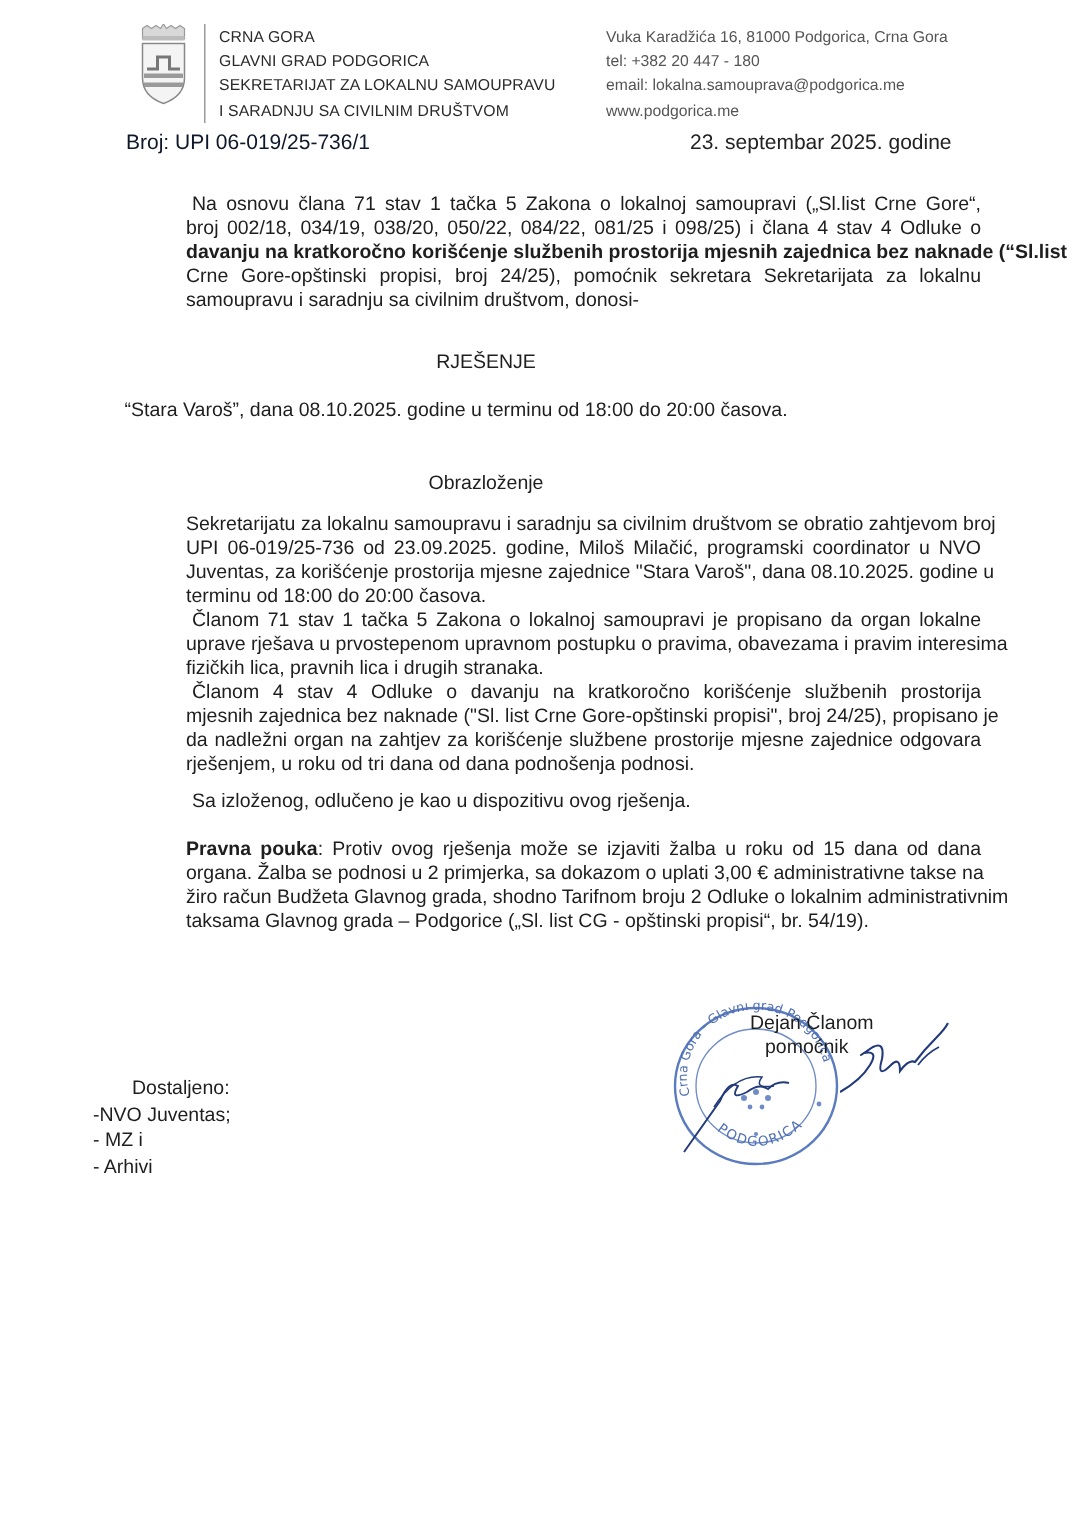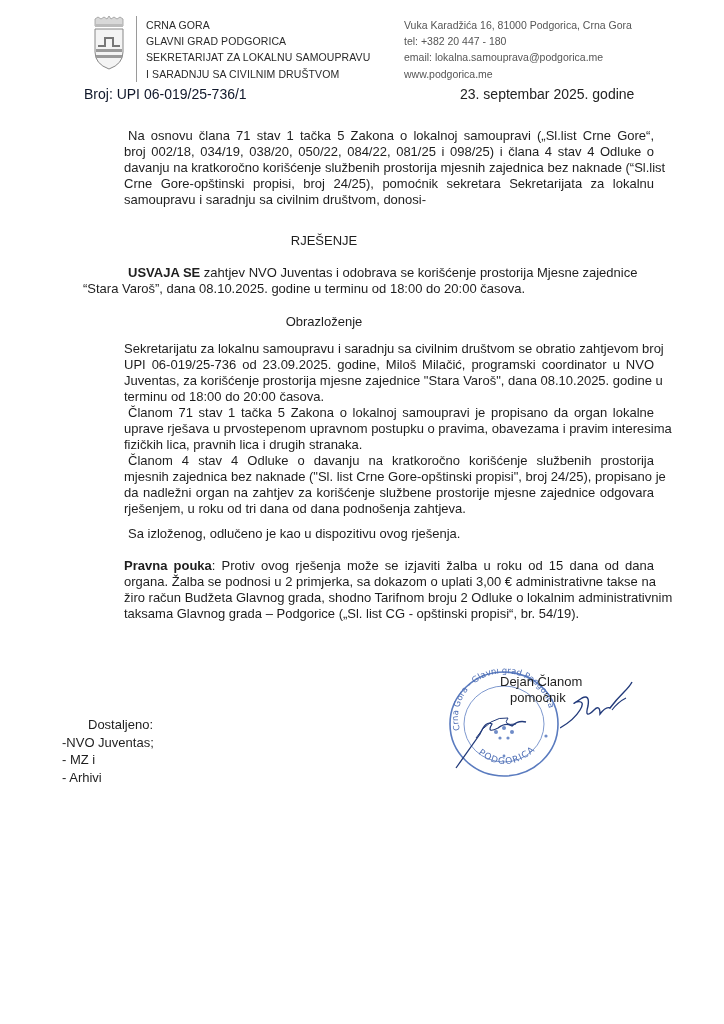--- a/index.html
+++ b/index.html
@@ -68,28 +68,27 @@
   <div>email: lokalna.samouprava@podgorica.me</div>
   <div>www.podgorica.me</div>
 </div>
 
 <div class="abs broj">Broj: UPI 06-019/25-736/1</div>
 <div class="abs date">23. septembar 2025. godine</div>
 
 <div class="abs para" style="top:128px;">
   <span class="ln ind" style="white-space: nowrap;">Na osnovu člana 71 stav 1 tačka 5 Zakona o lokalnoj samoupravi („Sl.list Crne Gore“,</span>
   <span class="ln" style="white-space: nowrap;">broj  002/18, 034/19, 038/20, 050/22, 084/22, 081/25 i 098/25) i člana 4 stav 4  Odluke o</span>
-  <span class="ln" style="white-space: nowrap;">davanju na kratkoročno korišćenje službenih prostorija mjesnih zajednica bez naknade (“Sl.list</span>
+  <span class="ln" style="white-space: nowrap; font-weight: bold;">davanju na kratkoročno korišćenje službenih prostorija mjesnih zajednica bez naknade (“Sl.list</span>
   <span class="ln" style="white-space: nowrap;">Crne Gore-opštinski propisi, broj 24/25), pomoćnik sekretara Sekretarijata za lokalnu</span>
   <span class="ln last">samoupravu i saradnju sa civilnim društvom, donosi-</span>
 </div>
 
 <div class="abs heading" style="top:233px;">RJEŠENJE</div>
 <div class="abs para" style="top:265px;">
-  <div class="line ind"><b>USVAJA SE</b><span> zahtjev NVO Juventas i odobrava se korišćenje prostorija Mjesne zajednice</span></div>
   <div class="line">“Stara Varoš”, dana 08.10.2025. godine u terminu od 18:00 do 20:00 časova.</div>
 </div>
 
 <div class="abs heading" style="top:314px;">Obrazloženje</div>
 
 <div class="abs para" style="top:341px;">
   <span class="ln" style="white-space: nowrap;">Sekretarijatu za lokalnu samoupravu i saradnju sa civilnim društvom se obratio zahtjevom broj</span>
   <span class="ln" style="white-space: nowrap;">UPI  06-019/25-736 od 23.09.2025. godine, Miloš Milačić, programski coordinator u NVO</span>
   <span class="ln" style="white-space: nowrap;">Juventas, za korišćenje prostorija mjesne zajednice "Stara Varoš", dana 08.10.2025. godine u</span>
   <span class="ln last">terminu od 18:00 do 20:00 časova.</span>
@@ -98,21 +97,21 @@
 <div class="abs para" style="top:405px;">
   <span class="ln ind" style="white-space: nowrap;">Članom 71 stav 1 tačka 5  Zakona o lokalnoj samoupravi je propisano da organ lokalne</span>
   <span class="ln" style="white-space: nowrap;">uprave rješava u prvostepenom upravnom postupku o pravima, obavezama i pravim interesima</span>
   <span class="ln last">fizičkih lica, pravnih lica i drugih stranaka.</span>
 </div>
 
 <div class="abs para" style="top:453px;">
   <span class="ln ind" style="white-space: nowrap;">Članom 4 stav 4 Odluke o davanju na kratkoročno korišćenje službenih prostorija</span>
   <span class="ln" style="white-space: nowrap;">mjesnih zajednica bez naknade ("Sl. list Crne Gore-opštinski propisi", broj 24/25), propisano je</span>
   <span class="ln" style="white-space: nowrap;">da nadležni organ na zahtjev za korišćenje službene prostorije mjesne zajednice odgovara</span>
-  <span class="ln last">rješenjem, u roku od tri dana od dana podnošenja zahtjeva.</span>
+  <span class="ln last">rješenjem, u roku od tri dana od dana podnošenja podnosi.</span>
 </div>
 
 <div class="abs para" style="top:526px;">
   <div class="line ind">Sa izloženog, odlučeno je kao u dispozitivu ovog rješenja.</div>
 </div>
 
 <div class="abs para" style="top:558px;">
   <span class="ln" style="white-space: nowrap;"><b>Pravna pouka</b><span>: Protiv ovog rješenja može se izjaviti žalba u roku od 15 dana od dana</span></span>
   <span class="ln" style="white-space: nowrap;">organa. Žalba se podnosi u 2 primjerka, sa dokazom o uplati 3,00 € administrativne takse na</span>
   <span class="ln" style="white-space: nowrap;">žiro račun Budžeta Glavnog grada, shodno Tarifnom broju 2 Odluke o lokalnim administrativnim</span>

